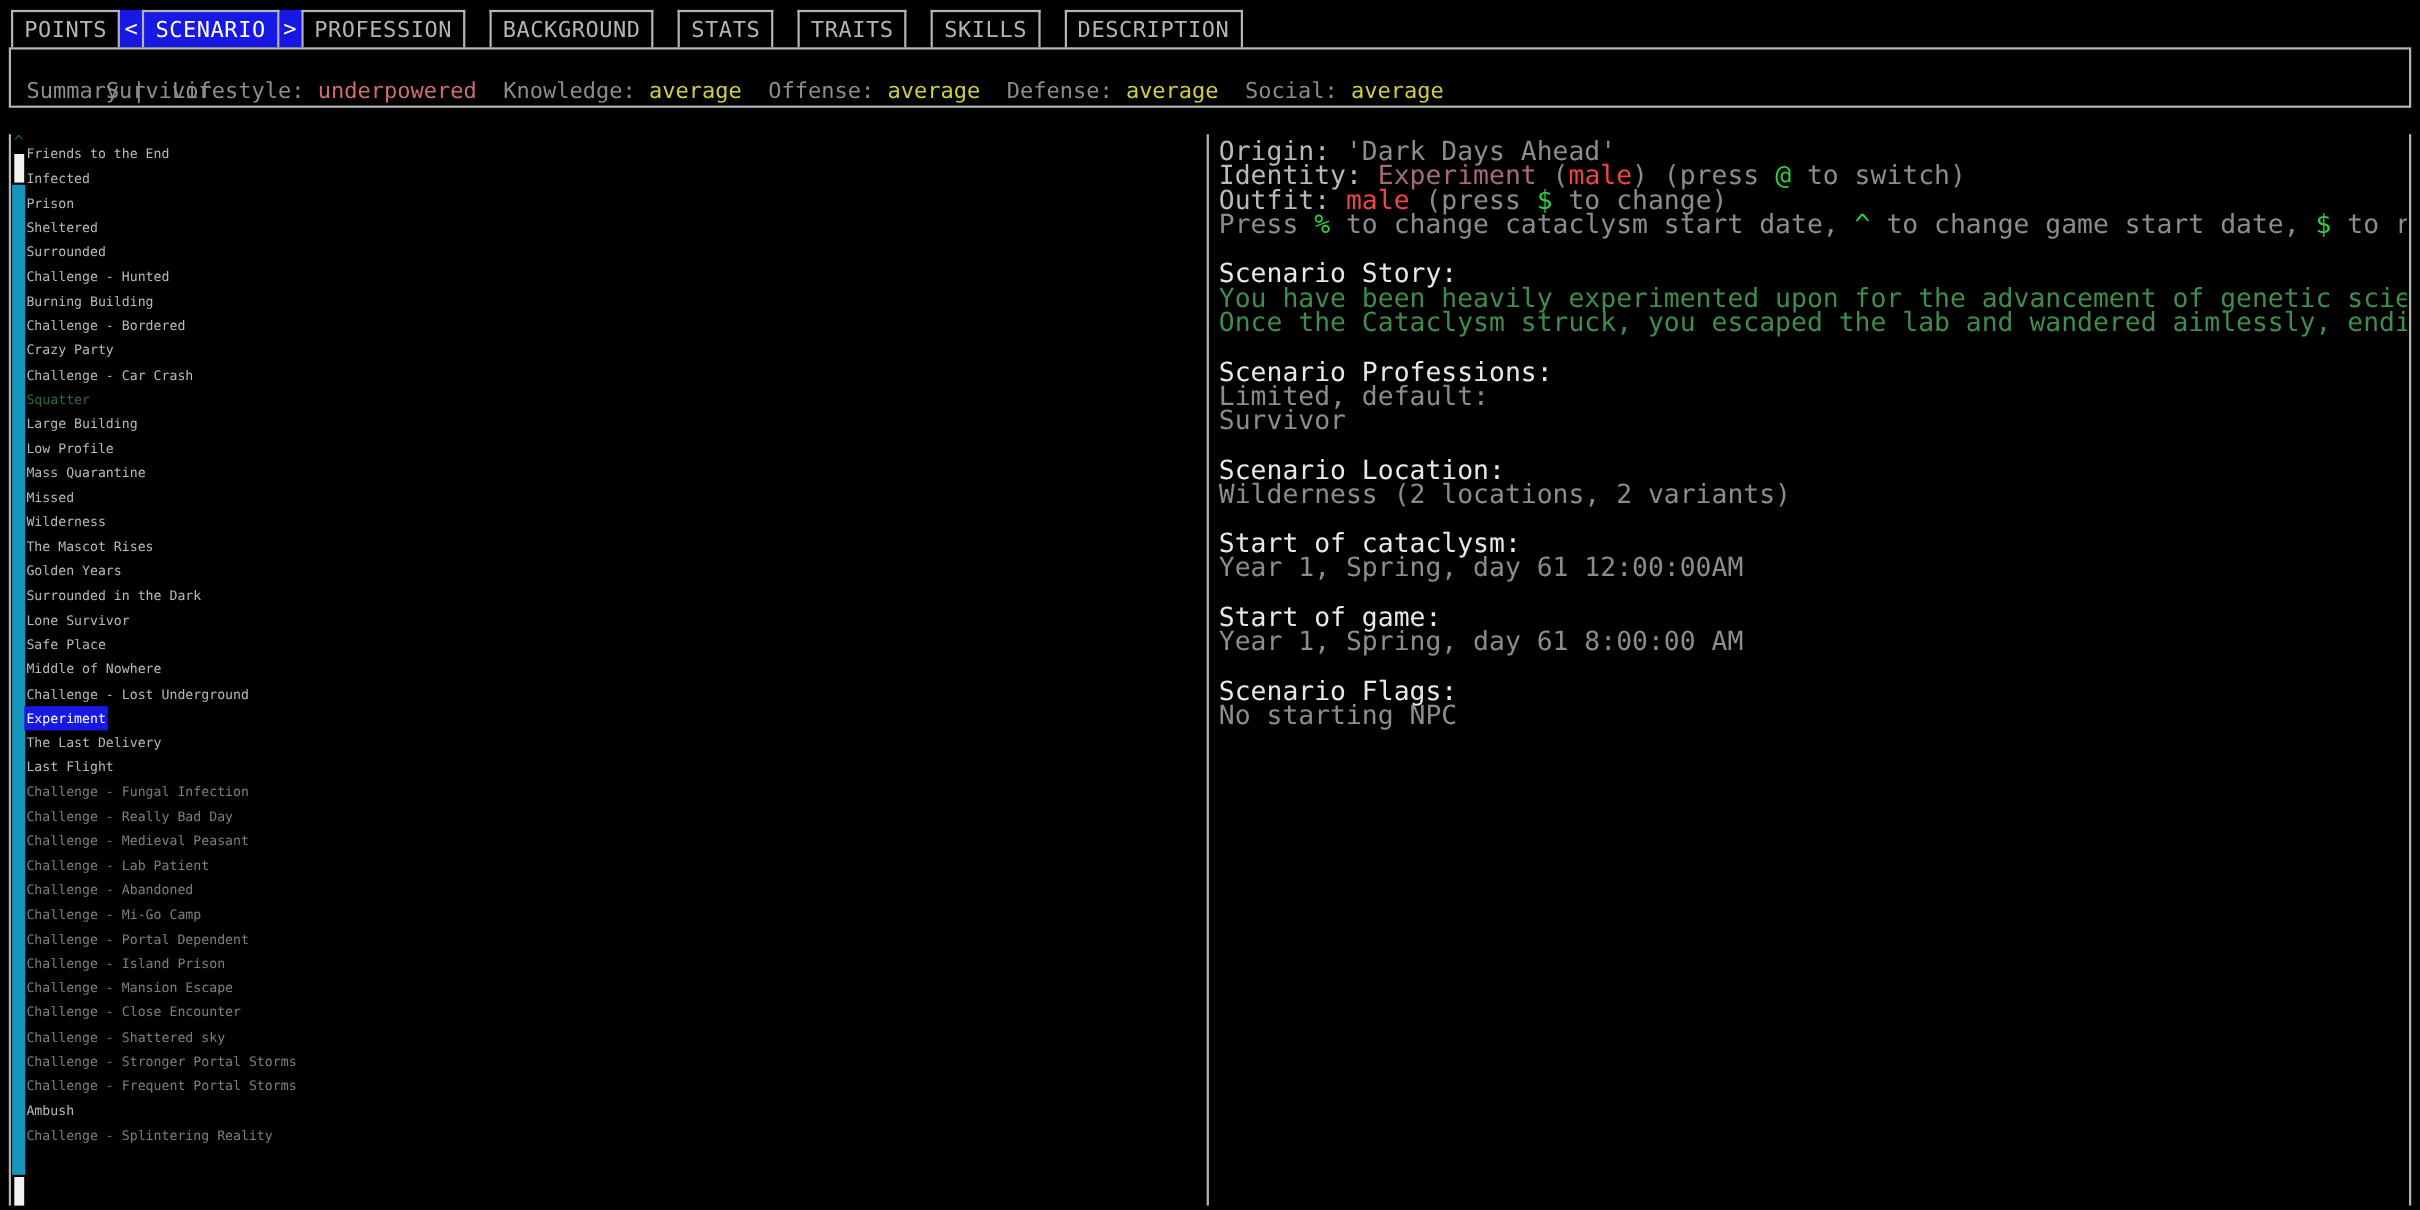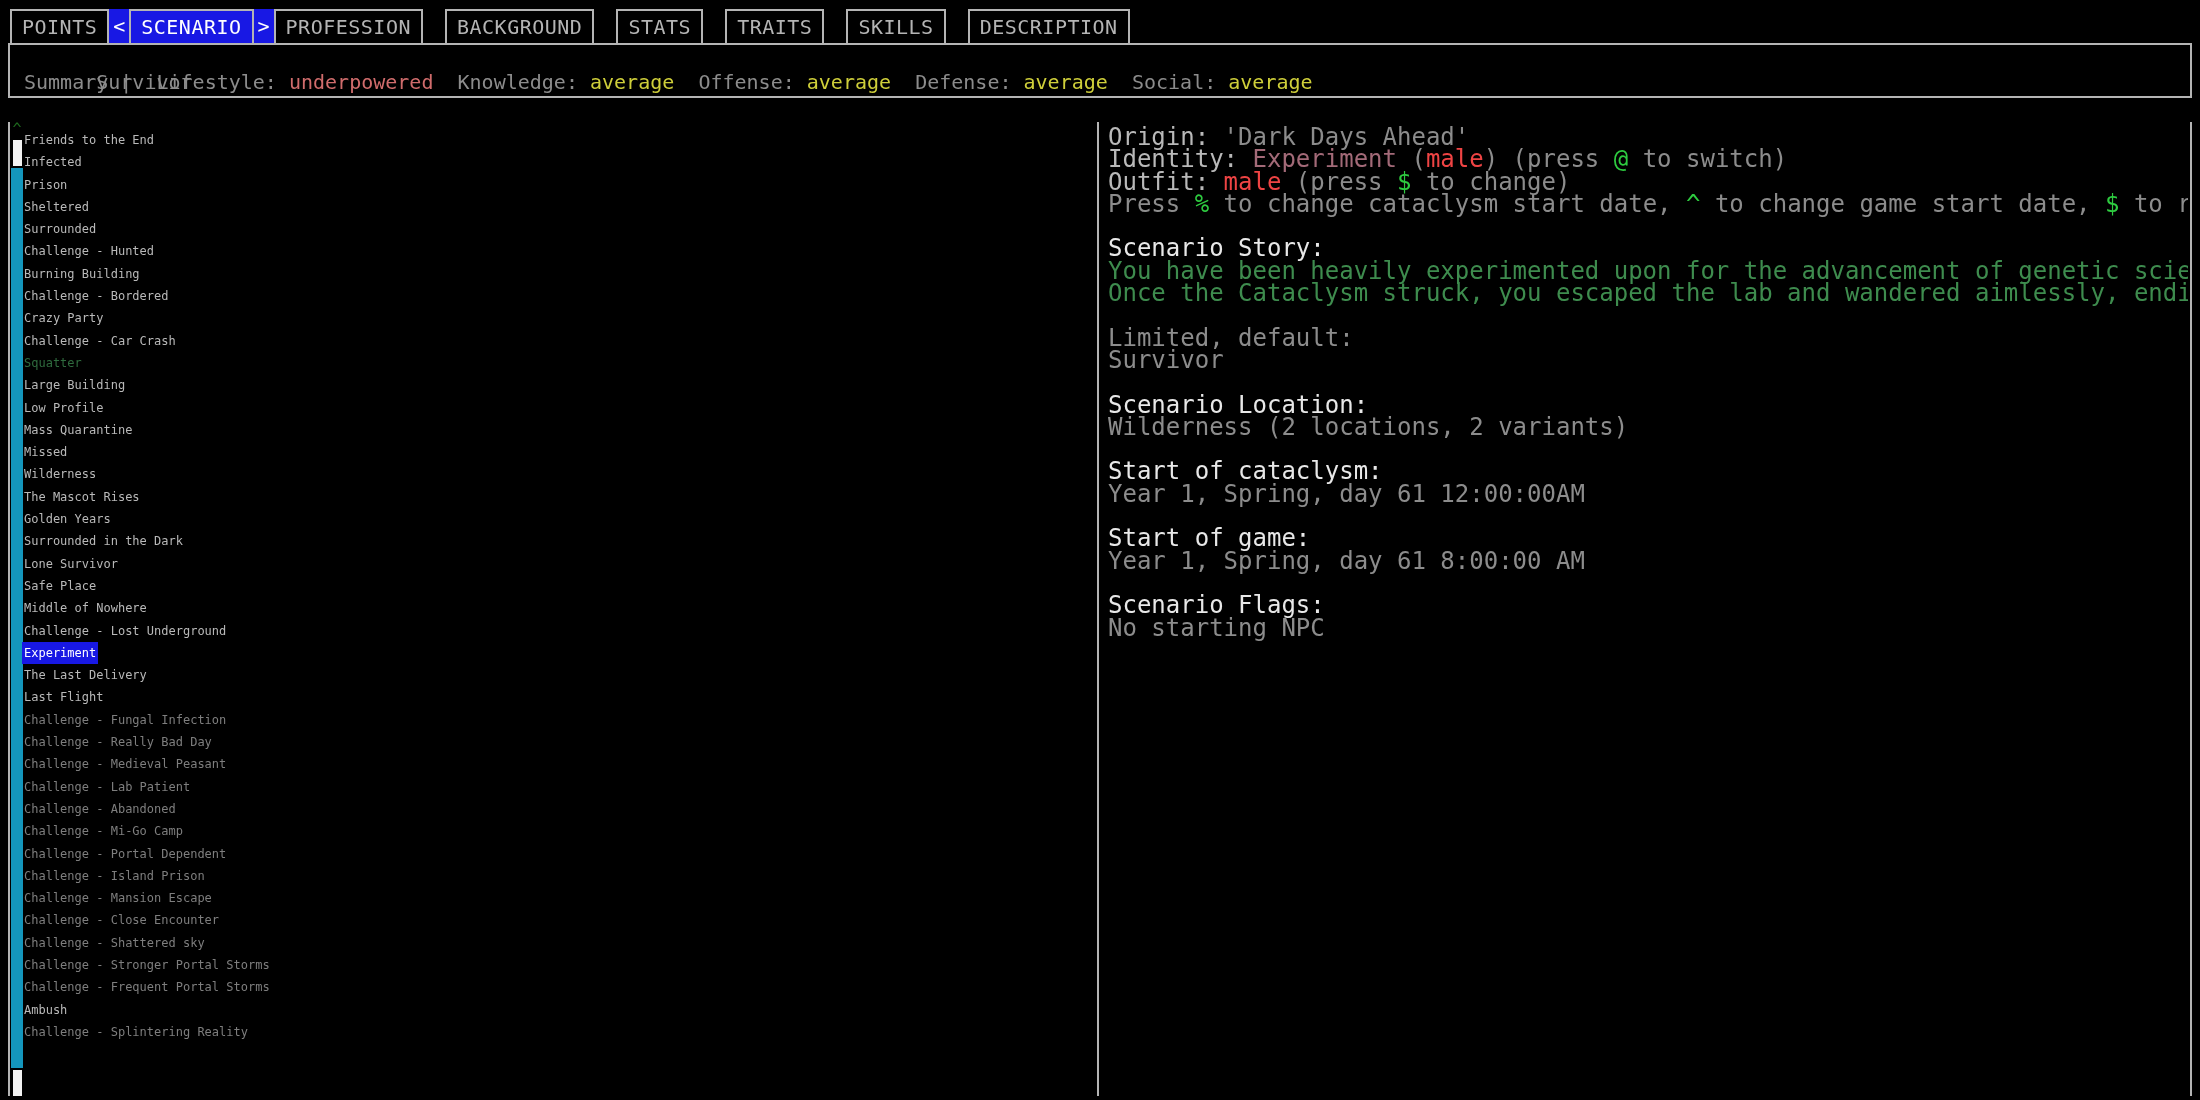--- a/index.html
+++ b/index.html
@@ -305,20 +305,21 @@
     <div class="d-line"><span class="d-body">Press </span><span class="d-green">%</span><span class="d-body"> to change cataclysm start date, </span><span class="d-green">^</span><span class="d-body"> to change game start date, </span><span class="d-green">$</span><span class="d-body"> to reset calendar.</span></div>
 
     <div class="d-blank"></div>
 
     <div class="d-line d-head">Scenario Story:</div>
     <div class="d-line d-story">You have been heavily experimented upon for the advancement of genetic science, willingly or not.</div>
     <div class="d-line d-story">Once the Cataclysm struck, you escaped the lab and wandered aimlessly, ending up in a forest.</div>
 
     <div class="d-blank"></div>
 
+    <div class="d-line d-head">Scenario Professions:</div>
     <div class="d-line d-body">Limited, default:</div>
     <div class="d-line d-body">Survivor</div>
 
     <div class="d-blank"></div>
 
     <div class="d-line d-head">Scenario Location:</div>
     <div class="d-line d-body">Wilderness (2 locations, 2 variants)</div>
 
     <div class="d-blank"></div>
 

